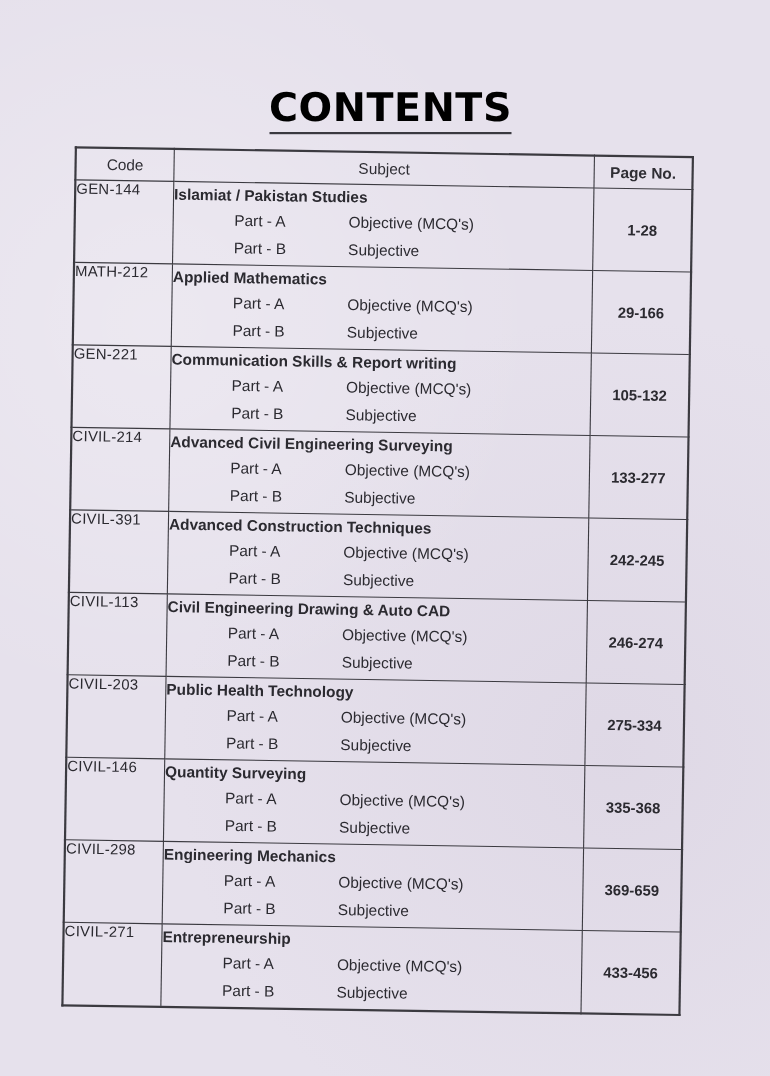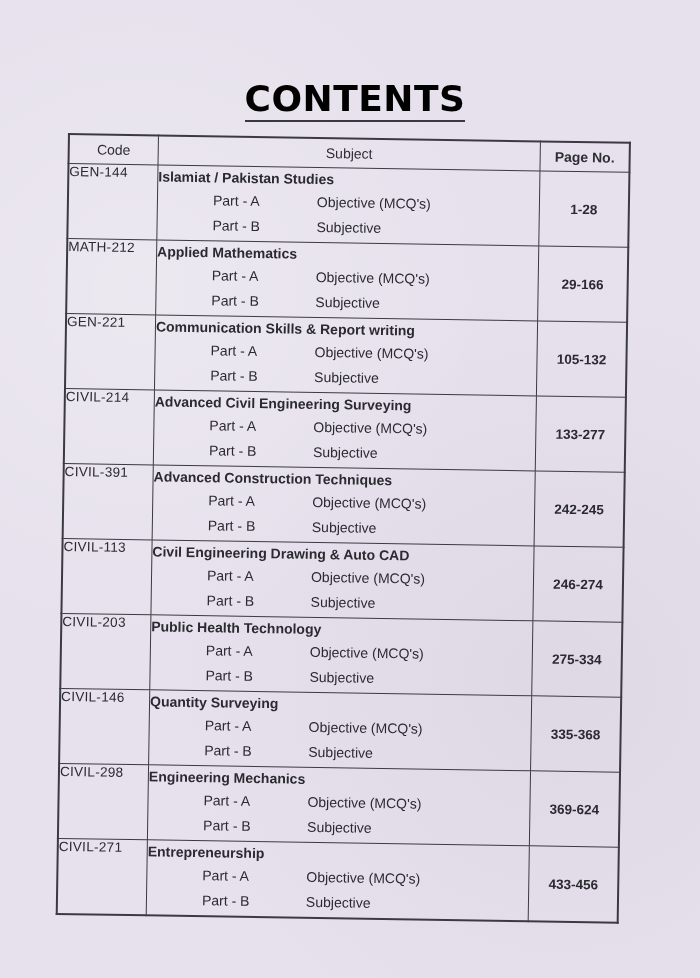--- a/index.html
+++ b/index.html
@@ -252,21 +252,21 @@
       <div class="subj-title">Engineering Mechanics</div>
       <div class="part-line">
         <span class="part-label">Part - A</span>
         <span class="part-desc">Objective (MCQ's)</span>
       </div>
       <div class="part-line">
         <span class="part-label">Part - B</span>
         <span class="part-desc">Subjective</span>
       </div>
     </td>
-    <td class="pages"><span>369-624</span></td>
+    <td class="pages"><span>369-659</span></td>
   </tr>
 
   <tr>
     <td class="code"><span>CIVIL-271</span></td>
     <td class="subject">
       <div class="subj-title">Entrepreneurship</div>
       <div class="part-line">
         <span class="part-label">Part - A</span>
         <span class="part-desc">Objective (MCQ's)</span>
       </div>

